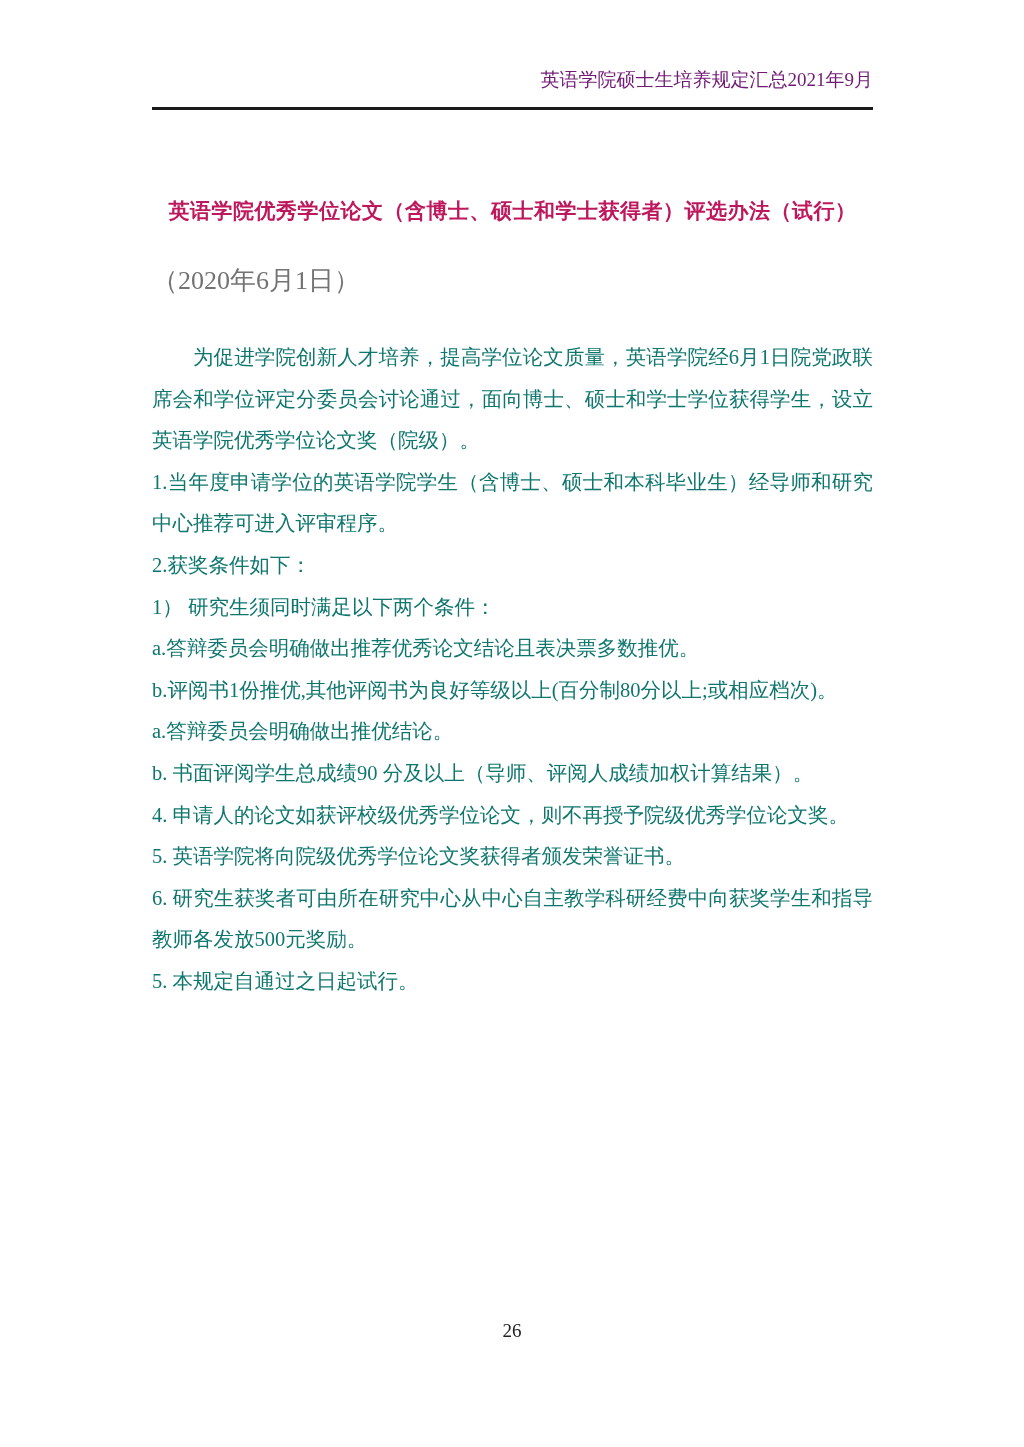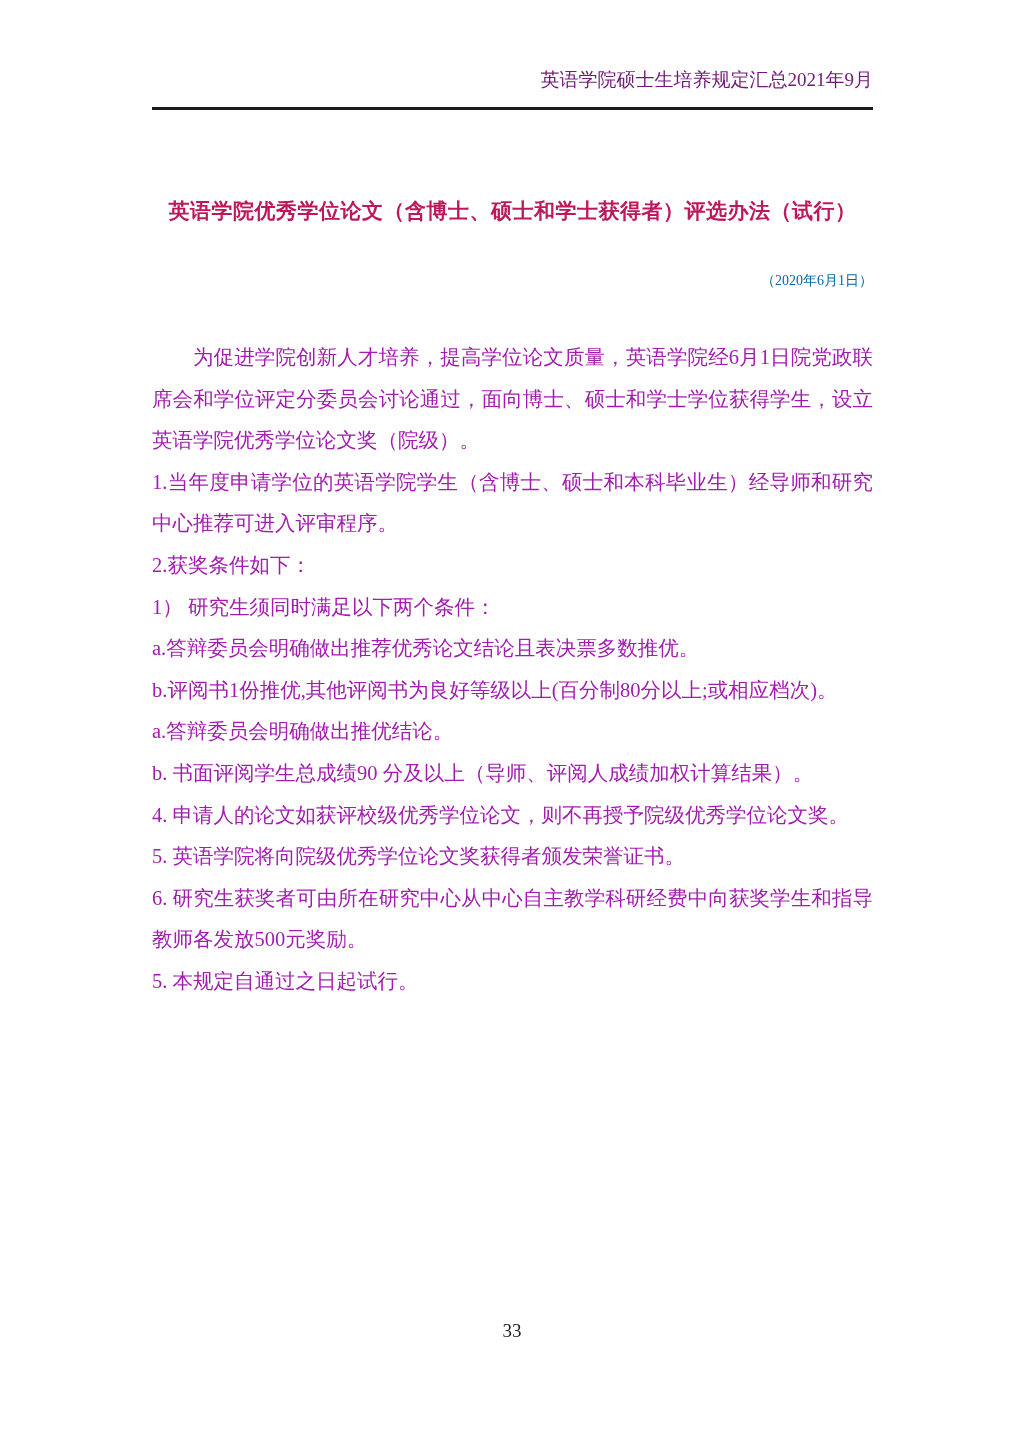--- a/index.html
+++ b/index.html
@@ -41,33 +41,33 @@
     margin-top: 197px;
     font-size: 21px;
     font-weight: bold;
     text-align: center;
     line-height: 28px;
     letter-spacing: 0.5px;
     color: #be185d;
   }
   .doc-date {
     margin-top: 42px;
-    font-size: 14px;
-    text-align: right;
+    font-size: 26px;
+    text-align: left;
     line-height: 28px;
-    color: #0369a1;
+    color: #737373;
   }
   .body-text {
     margin-top: 42px;
   }
   .body-text p {
     font-size: 20.5px;
     line-height: 41.6px;
     text-align: justify;
-    color: #a21caf;
+    color: #0f766e;
   }
   .para-indent { text-indent: 2em; }
   .page-number {
     position: absolute;
     top: 1320px;
     left: 0;
     width: 100%;
     text-align: center;
     font-size: 19px;
     color: #222;
@@ -98,15 +98,15 @@
       <p>a.答辩委员会明确做出推优结论。</p>
       <p>b. 书面评阅学生总成绩90 分及以上（导师、评阅人成绩加权计算结果）。</p>
       <p>4. 申请人的论文如获评校级优秀学位论文，则不再授予院级优秀学位论文奖。</p>
       <p>5. 英语学院将向院级优秀学位论文奖获得者颁发荣誉证书。</p>
       <p>6. 研究生获奖者可由所在研究中心从中心自主教学科研经费中向获奖学生和指导教师各发放500元奖励。</p>
       <p>5. 本规定自通过之日起试行。</p>
     </div>
 
   </div>
 
-  <div class="page-number">33</div>
+  <div class="page-number">26</div>
 
 </div>
 
 </body></html>

